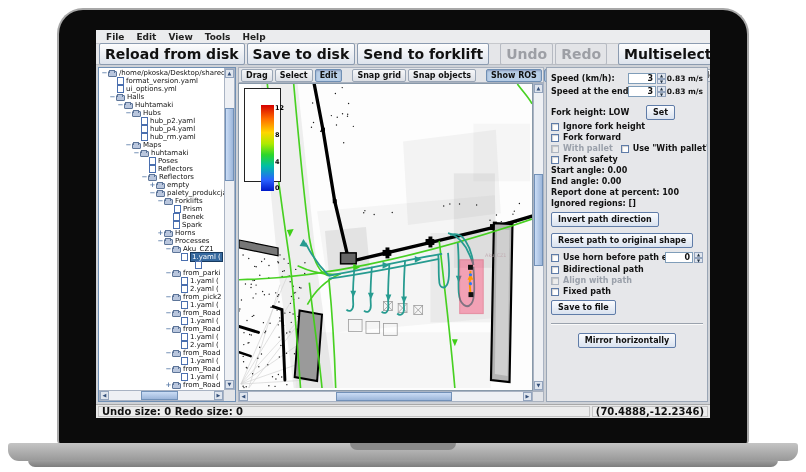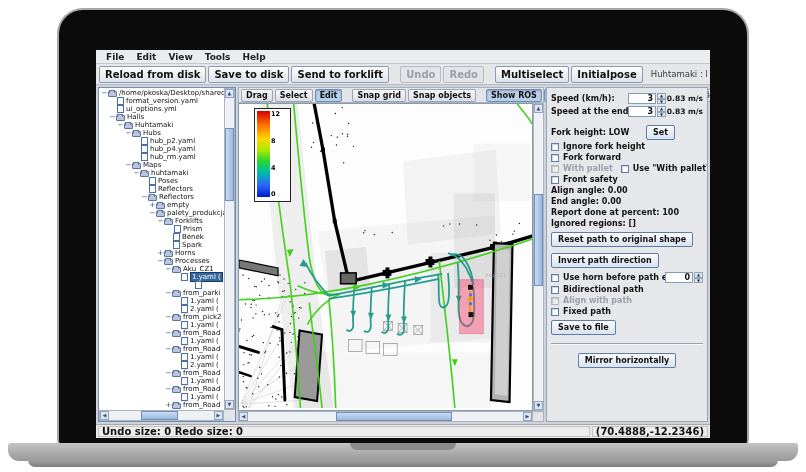--- a/index.html
+++ b/index.html
@@ -3,34 +3,34 @@
 <meta charset="utf-8">
 <style>
   html,body{margin:0;padding:0;background:#fff;}
   *{box-sizing:border-box;}
   .page{position:relative;width:806px;height:472px;background:#ffffff;overflow:hidden;
         font-family:"DejaVu Sans",sans-serif;}
   
   .shell{position:absolute;left:57px;top:8px;width:692px;height:436px;background:#0b0b0b;
          border:2px solid #a8a8a8;border-bottom:none;border-radius:26px 26px 4px 4px;}
   .screen{position:absolute;left:37px;top:20px;width:614px;height:388px;background:#dcdee1;
-          overflow:hidden;display:flex;flex-direction:column;margin-top:20px;}
+          overflow:hidden;display:flex;flex-direction:column;}
   .base{position:absolute;left:8px;top:443px;width:790px;height:18px;
         background:linear-gradient(#c4c4c4,#989898);border-radius:3px 3px 11px 11px;}
   .notch{position:absolute;left:50%;transform:translateX(-50%);top:0;width:106px;height:7px;
          background:#8a8a8a;border-radius:0 0 9px 9px;}
   .lip{position:absolute;left:28px;top:460px;width:750px;height:7px;
        background:linear-gradient(#a0a0a0,#7e7e7e);border-radius:0 0 14px 14px;}
   
   .menubar{height:14px;background:#ebecee;border-bottom:1px solid #c6c8cc;display:flex;
            align-items:center;padding:0 4px;font-size:9px;font-weight:bold;color:#222;flex:none;}
   .menu-item{padding:0 6px;}
   .toolbar{height:21px;background:#e5e6e9;display:flex;align-items:center;padding:0 3px;
            border-bottom:1px solid #b9bcc2;gap:2px;flex:none;white-space:nowrap;}
-  .tbtn{font-size:10px;font-weight:bold;padding:2px 5px;color:#111;border-radius:2px;
+  .tbtn{font-size:14px;font-weight:bold;padding:2px 5px;color:#111;border-radius:2px;
         background:linear-gradient(#fdfdfd,#dde3ec);border:1px solid #8b9bb0;}
   .tbtn.disabled{color:#9d9fa5;background:#e3e4e7;border-color:#b6bac2;}
   .tsep{width:7px;flex:none;}
   .context{font-size:8.5px;font-weight:normal;color:#3a3a3a;margin-left:6px;overflow:hidden;}
   
   .main{flex:1;display:flex;background:#cfd2d7;min-height:0;}
   
   .tree-pane{width:138px;flex:none;background:#fff;border:1px solid #6f8fb4;margin:2px;
              position:relative;overflow:hidden;}
   .tree{position:absolute;left:0;top:0;right:11px;bottom:11px;overflow:hidden;padding:1px 0 0 1px;}
@@ -62,22 +62,22 @@
   .mbtn.active{background:#b9cfe8;border-color:#6f8fb4;box-shadow:inset 0 1px 2px rgba(0,0,60,.25);}
   .msep{width:6px;flex:none;}
   .map-body{flex:1;display:flex;min-height:0;}
   .map-canvas{flex:1;position:relative;background:#fdfdfd;border:1px solid #8899aa;overflow:hidden;}
   .map-canvas svg{position:absolute;left:0;top:0;width:100%;height:100%;}
   .map-vscroll{width:11px;flex:none;flex-direction:column;}
   .map-hrow{height:11px;flex:none;display:flex;}
   .map-hscroll{flex:1;}
   .map-corner{width:11px;flex:none;background:#e2e4e8;border:1px solid #aab2bf;border-left:none;}
   
-  .colorbar{position:absolute;left:15px;top:4px;width:37px;height:94px;background:#fff;
-            border:1px solid #222;display:flex;padding:2px;}
+  .colorbar{position:absolute;left:5px;top:4px;width:37px;height:94px;background:#fff;
+            border:1px solid #222;display:flex;padding:16px;}
   .cbar{width:13px;height:86px;flex:none;
         background:linear-gradient(#d50000,#ff6d00 16%,#ffd600 32%,#aeea00 45%,#2bd62b 58%,#00bfa5 71%,#2962ff 87%,#0019c8);}
   .cticks{position:relative;flex:1;font-size:6.5px;font-weight:bold;color:#000;}
   .ctick{position:absolute;left:1px;}
   
   .props{width:162px;flex:none;background:#e6e7ea;border:1px solid #9aa6b6;margin:2px;
          padding:3px 4px;font-size:8px;font-weight:bold;color:#111;overflow:hidden;}
   .prow{display:flex;align-items:center;margin:2px 0;white-space:nowrap;}
   .plabel{flex:1;overflow:hidden;}
   .spin{display:flex;align-items:center;flex:none;}
@@ -704,36 +704,36 @@
               <span class="prow" style="margin: 0px 0px 0px 8px;">
                 <span class="cb"></span>
                 <span>Use "With pallet"</span>
               </span>
             </div>
             <div class="prow">
               <span class="cb"></span>
               <span>Front safety</span>
             </div>
             <div class="prow">
-              <span class="plabel">Align angle: 0.00</span>
+              <span class="plabel">Start angle: 0.00</span>
             </div>
             <div class="prow">
               <span class="plabel">End angle: 0.00</span>
             </div>
             <div class="prow">
               <span class="plabel">Report done at percent: 100</span>
             </div>
             <div class="prow">
               <span class="plabel">Ignored regions: []</span>
             </div>
             <div class="prow">
+              <span class="pbtn">Invert path direction</span>
+            </div>
+            <div class="prow">
               <span class="pbtn">Reset path to original shape</span>
-            </div>
-            <div class="prow">
-              <span class="pbtn">Invert path direction</span>
             </div>
             <div class="prow">
               <span class="cb"></span>
               <span class="plabel">Use horn before path end:</span>
               <span class="spin">
                 <span class="field">0</span>
                 <span class="arrows">
                   <div>▲</div>
                   <div>▼</div>
                 </span>

